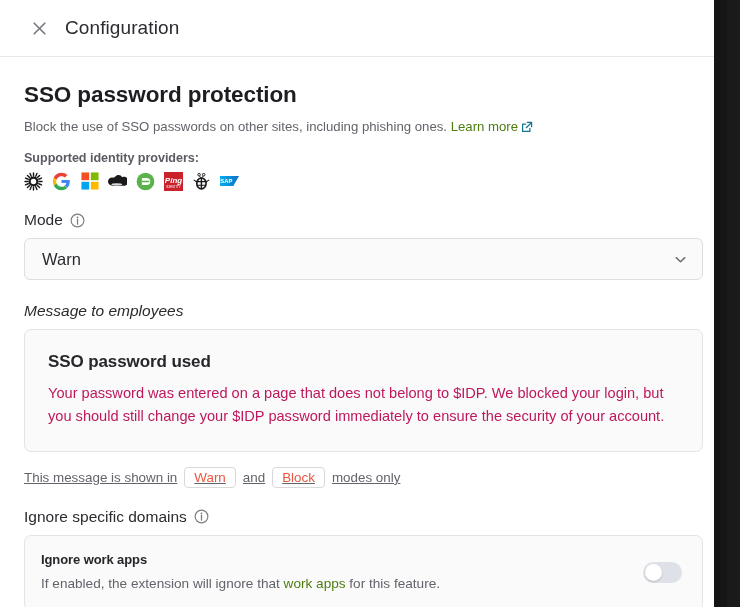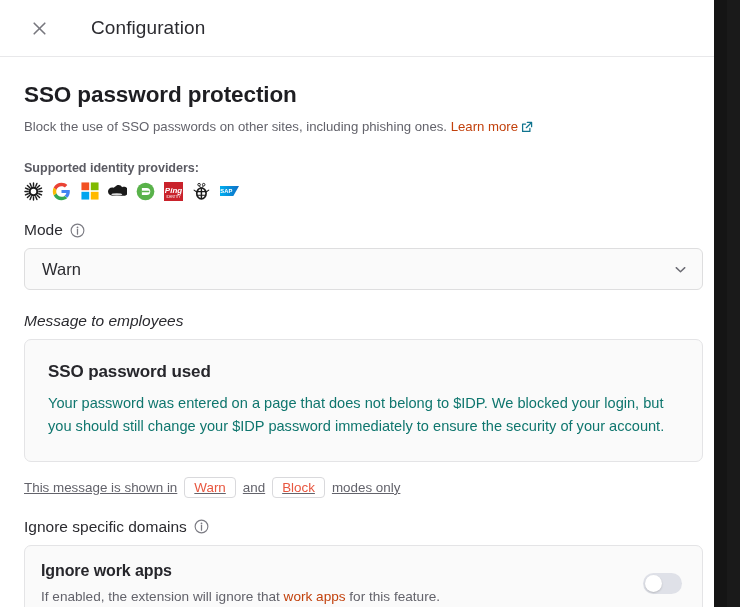--- a/index.html
+++ b/index.html
@@ -38,21 +38,21 @@
     align-items: center;
     justify-content: center;
     color: #6e6e73;
     cursor: pointer;
     background: none;
     border: none;
     flex: 0 0 auto;
   }
   .close-btn svg { display: block; }
   .titlebar-title {
-    margin-left: 41px;
+    margin-left: 15px;
     font-size: 19px;
     color: #2b2b30;
     font-weight: 400;
     letter-spacing: 0.1px;
   }
 
   
   .content {
     padding: 24px 24px 0 24px;
   }
@@ -64,32 +64,32 @@
     letter-spacing: -0.1px;
     line-height: 1.25;
   }
   .section-sub {
     margin-top: 8px;
     font-size: 13.2px;
     color: #63636b;
     line-height: 1.45;
   }
   .link {
-    color: #c2410c;
+    color: #4d7c0f;
     text-decoration: none;
     cursor: pointer;
   }
   .ext-icon {
     display: inline-block;
     vertical-align: -2px;
     margin-left: 3px;
   }
 
   .providers-label {
-    margin-top: 23px;
+    margin-top: 13px;
     font-size: 12.6px;
     font-weight: 700;
     color: #5b5b63;
     letter-spacing: -0.05px;
   }
   .providers-row {
     margin-top: 6px;
     display: flex;
     align-items: center;
     gap: 9px;
@@ -160,21 +160,21 @@
   .msg-title {
     font-size: 17px;
     font-weight: 600;
     color: #26262b;
     letter-spacing: -0.1px;
   }
   .msg-body {
     margin-top: 10px;
     font-size: 14.6px;
     line-height: 1.53;
-    color: #0f766e;
+    color: #be185d;
   }
 
   
   .mode-note {
     margin-top: 15px;
     display: flex;
     align-items: center;
     gap: 7px;
     font-size: 13.4px;
     color: #63636b;
@@ -200,21 +200,21 @@
     border: 1px solid #e4e4e6;
     border-radius: 7px;
     background: #fafafa;
     padding: 16px 20px 17px 16px;
     display: flex;
     align-items: center;
     gap: 12px;
   }
   .ignore-texts { flex: 1 1 auto; min-width: 0; }
   .ignore-title {
-    font-size: 16px;
+    font-size: 13px;
     font-weight: 600;
     color: #26262b;
     letter-spacing: -0.1px;
   }
   .ignore-sub {
     margin-top: 7px;
     font-size: 13.6px;
     color: #63636b;
     line-height: 1.4;
   }

